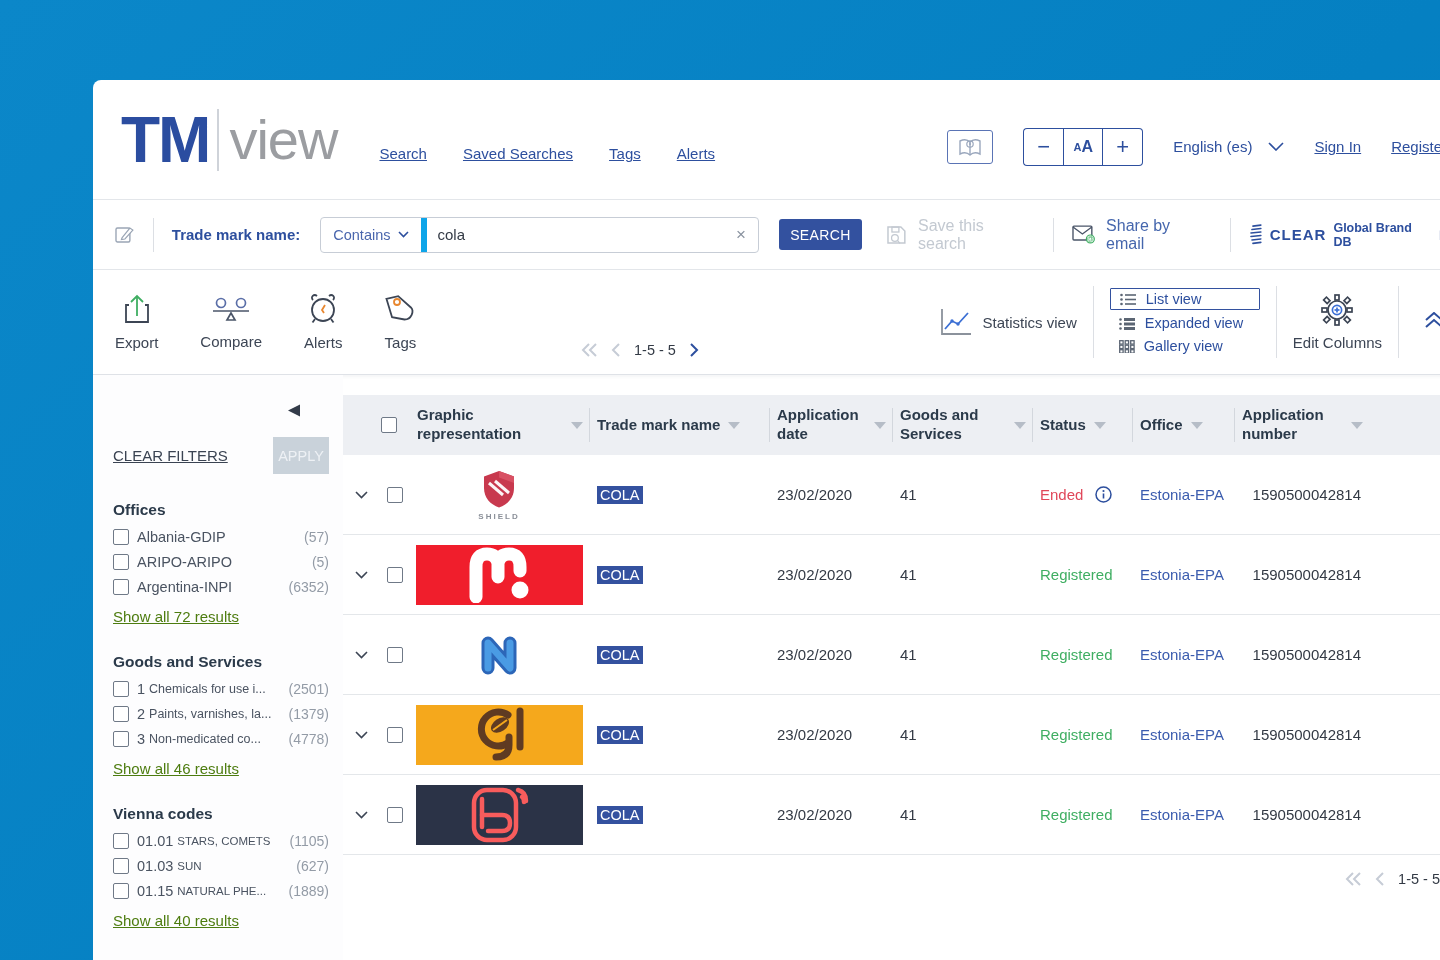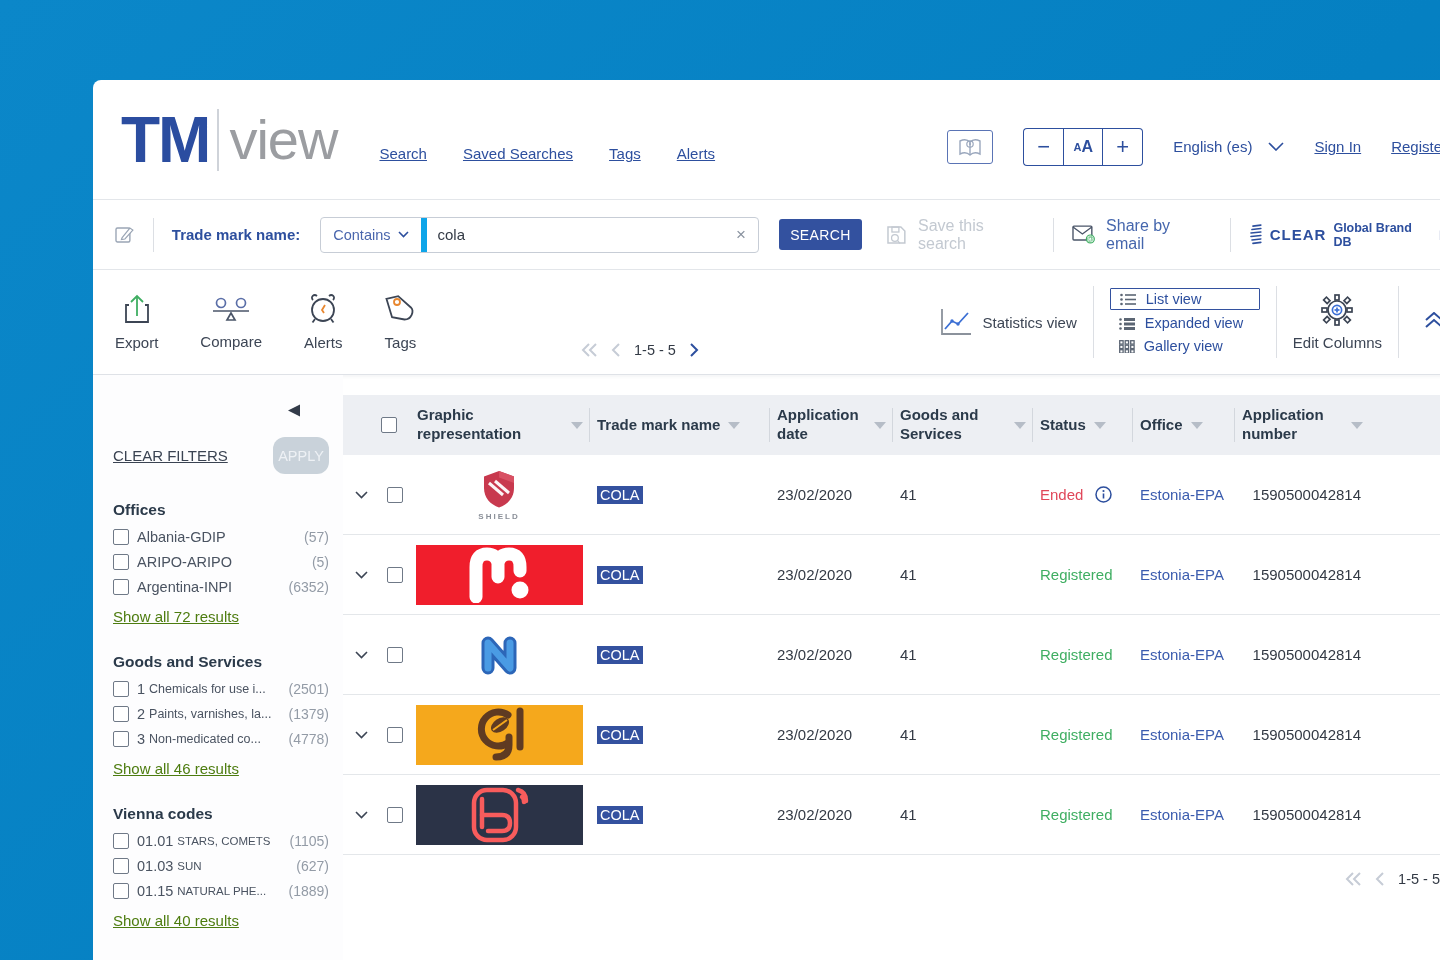--- a/index.html
+++ b/index.html
@@ -67,21 +67,21 @@
   .editcols { display:flex; flex-direction:column; align-items:center; gap:8px; cursor:pointer; }
   .editcols span { font-size:15px; color:#3c4554; }
   .collapse-up { padding:0 10px; cursor:pointer; }
 
   
   .main { display:flex; height:775px; }
   .sidebar { width:250px; padding:14px 14px 0 20px; position:relative; background:#fdfdfe; }
   .collapse-tri { position:absolute; right:42px; top:28px; cursor:pointer; }
   .filter-top { display:flex; align-items:center; justify-content:space-between; margin-top:48px; }
   .clear-filters { font-size:15px; color:#3a4352; text-decoration:underline; }
-  .apply-btn { width:56px; height:37px; background:#c9d2da; border:none; border-radius:12px; color:#eef1f5; font-size:14.5px; cursor:default; font-family:"Liberation Sans",sans-serif; }
+  .apply-btn { width:56px; height:37px; background:#c9d2da; border:none; border-radius:0; color:#eef1f5; font-size:14.5px; cursor:default; font-family:"Liberation Sans",sans-serif; }
   .fsec { margin-top:27px; }
   .fsec h3 { font-size:15.5px; color:#2b3a4a; margin-bottom:10px; }
   .fitem { display:flex; align-items:center; margin:9px 0; }
   .cb { width:16px; height:16px; border:1.5px solid #6f7987; border-radius:2px; background:#fff; flex:none; margin-right:8px; cursor:pointer; }
   .fitem .lbl { font-size:14.5px; color:#4a5361; white-space:nowrap; }
   .fitem .code { font-size:14.5px; color:#4a5361; margin-right:4px; }
   .fitem .sub { font-size:12.5px; color:#4a5361; white-space:nowrap; }
   .fitem .sub-caps { font-size:11.5px; color:#4a5361; white-space:nowrap; }
   .fitem .cnt { margin-left:auto; font-size:14px; color:#939ba6; padding-left:6px; }
   .show-all { display:inline-block; font-size:15px; color:#4d7c0f; text-decoration:underline; margin-top:4px; }

